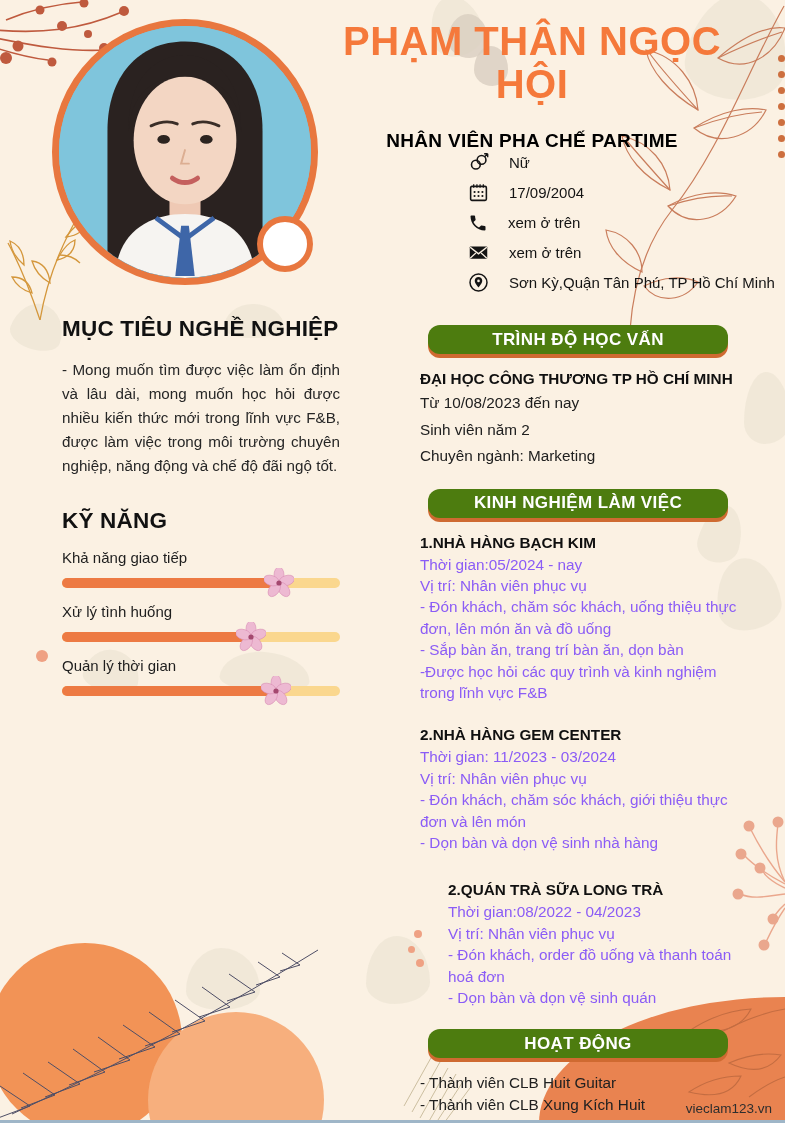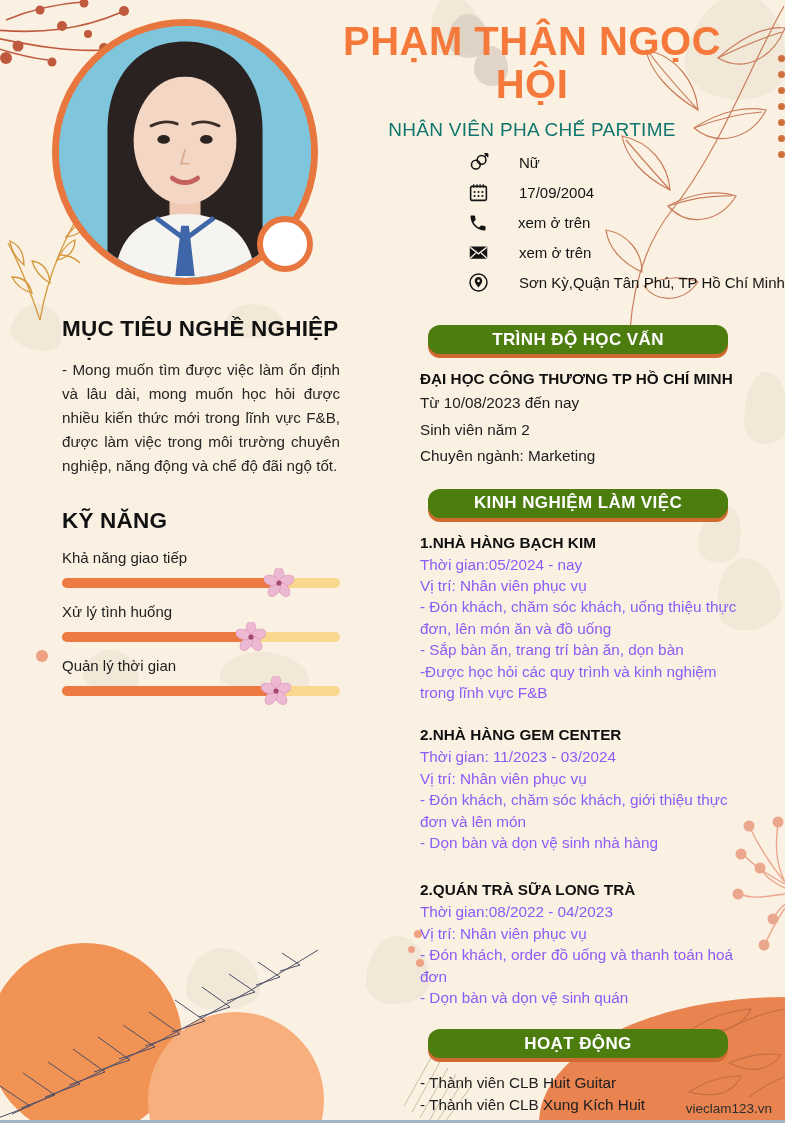--- a/index.html
+++ b/index.html
@@ -22,23 +22,23 @@
   .bottom-edge{position:absolute;left:0;bottom:0;width:100%;height:3px;background:#9FB6C8;z-index:60;}
   .watermark{position:absolute;right:13px;bottom:7px;font-size:13.5px;color:#2e2e2e;z-index:55;text-align:right;}
   
   .photo-wrap{position:absolute;left:52px;top:19px;width:266px;height:266px;z-index:5;}
   .photo-circle{width:252px;height:252px;border-radius:50%;border:7px solid #E8773F;overflow:hidden;background:#7FC5DC;}
   .photo-circle svg{display:block;}
   .photo-dot{position:absolute;left:205px;top:197px;width:44px;height:44px;border-radius:50%;background:#fff;border:6px solid #E8773F;}
   
   .head{position:absolute;left:320px;top:20px;width:424px;text-align:center;z-index:5;}
   .name{margin:0;font-size:40px;line-height:43px;font-weight:bold;color:#F5793B;letter-spacing:.5px;}
-  .jobtitle{margin:13px 0 0;font-size:19px;font-weight:normal;color:#0f766e;letter-spacing:.3px;}
+  .jobtitle{margin:24px 0 0;font-size:19px;font-weight:bold;color:#000000;letter-spacing:.3px;}
   .info{position:absolute;left:468px;top:152px;width:312px;z-index:5;}
-  .info-row{display:flex;align-items:center;gap:30px;margin-bottom:9px;height:21px;white-space:nowrap;}
+  .info-row{display:flex;align-items:center;gap:20px;margin-bottom:9px;height:21px;white-space:nowrap;}
   .info-row svg{flex:0 0 auto;}
   .info-row .txt{font-size:15px;color:#141414;}
   
   .left-col{position:absolute;left:62px;top:316px;width:278px;z-index:5;}
   .h-left{margin:0 0 16px;font-size:22.5px;font-weight:bold;color:#111;letter-spacing:.2px;}
   .objective-text{margin:0;font-size:15.2px;line-height:1.58;text-align:justify;color:#262626;}
   .skills{margin-top:30px;}
   .skill-label{font-size:15px;color:#1e1e1e;margin:15px 0 12px;}
   .bar{position:relative;height:10px;border-radius:6px;background:#FAD78E;}
   .bar-fill{position:absolute;left:0;top:0;height:100%;border-radius:6px;background:#ED7A43;}
@@ -374,21 +374,21 @@
     </div>
 
     <div class="job">
       <div class="job-title">2.NHÀ HÀNG GEM CENTER</div>
       <div class="job-line">Thời gian: 11/2023 - 03/2024</div>
       <div class="job-line">Vị trí: Nhân viên phục vụ</div>
       <div class="job-line">- Đón khách, chăm sóc khách, giới thiệu thực đơn và lên món</div>
       <div class="job-line">- Dọn bàn và dọn vệ sinh nhà hàng</div>
     </div>
 
-    <div class="job" style="margin-top:26px;">
+    <div class="job" style="margin-top:26px;margin-left:28px;">
       <div class="job-title">2.QUÁN TRÀ SỮA LONG TRÀ</div>
       <div class="job-line">Thời gian:08/2022 - 04/2023</div>
       <div class="job-line">Vị trí: Nhân viên phục vụ</div>
       <div class="job-line">- Đón khách, order đồ uống và thanh toán hoá đơn</div>
       <div class="job-line">- Dọn bàn và dọn vệ sinh quán</div>
     </div>
 
     <div class="pill sec-act">
       <span>HOẠT ĐỘNG</span>
     </div>

